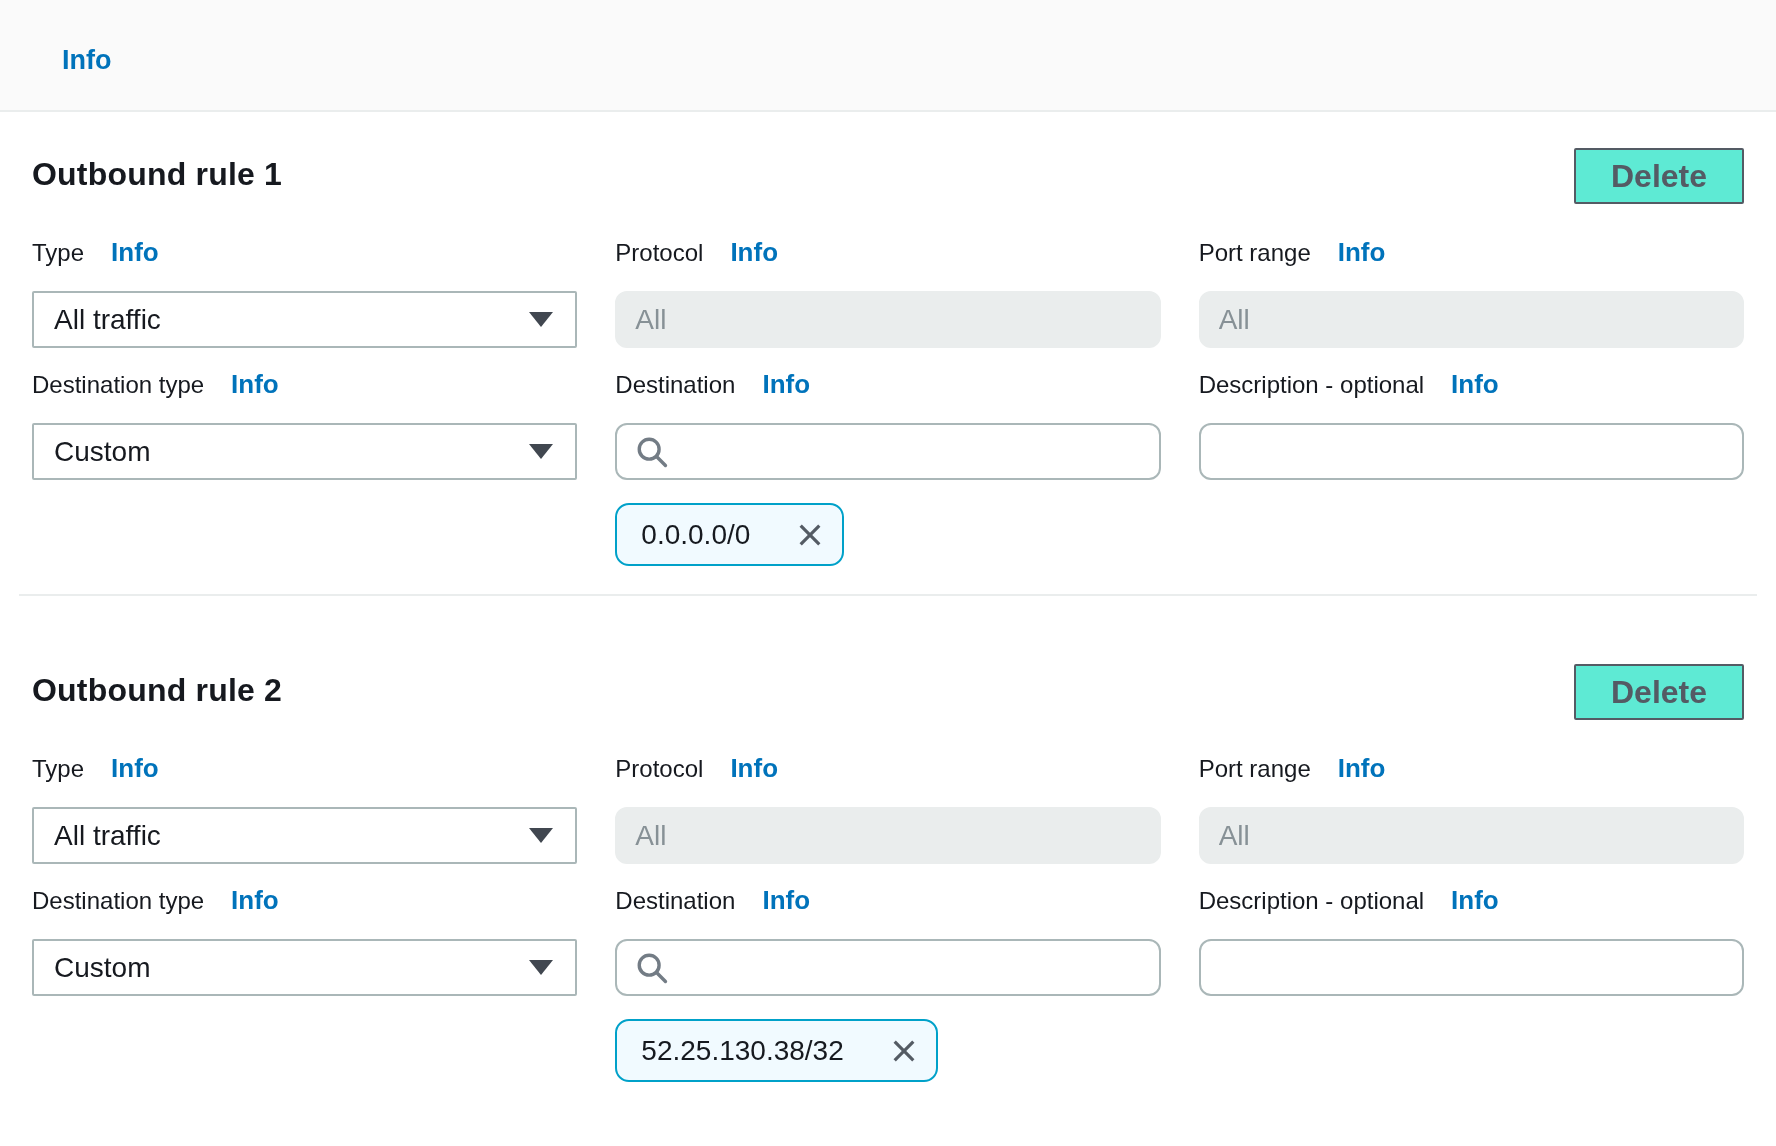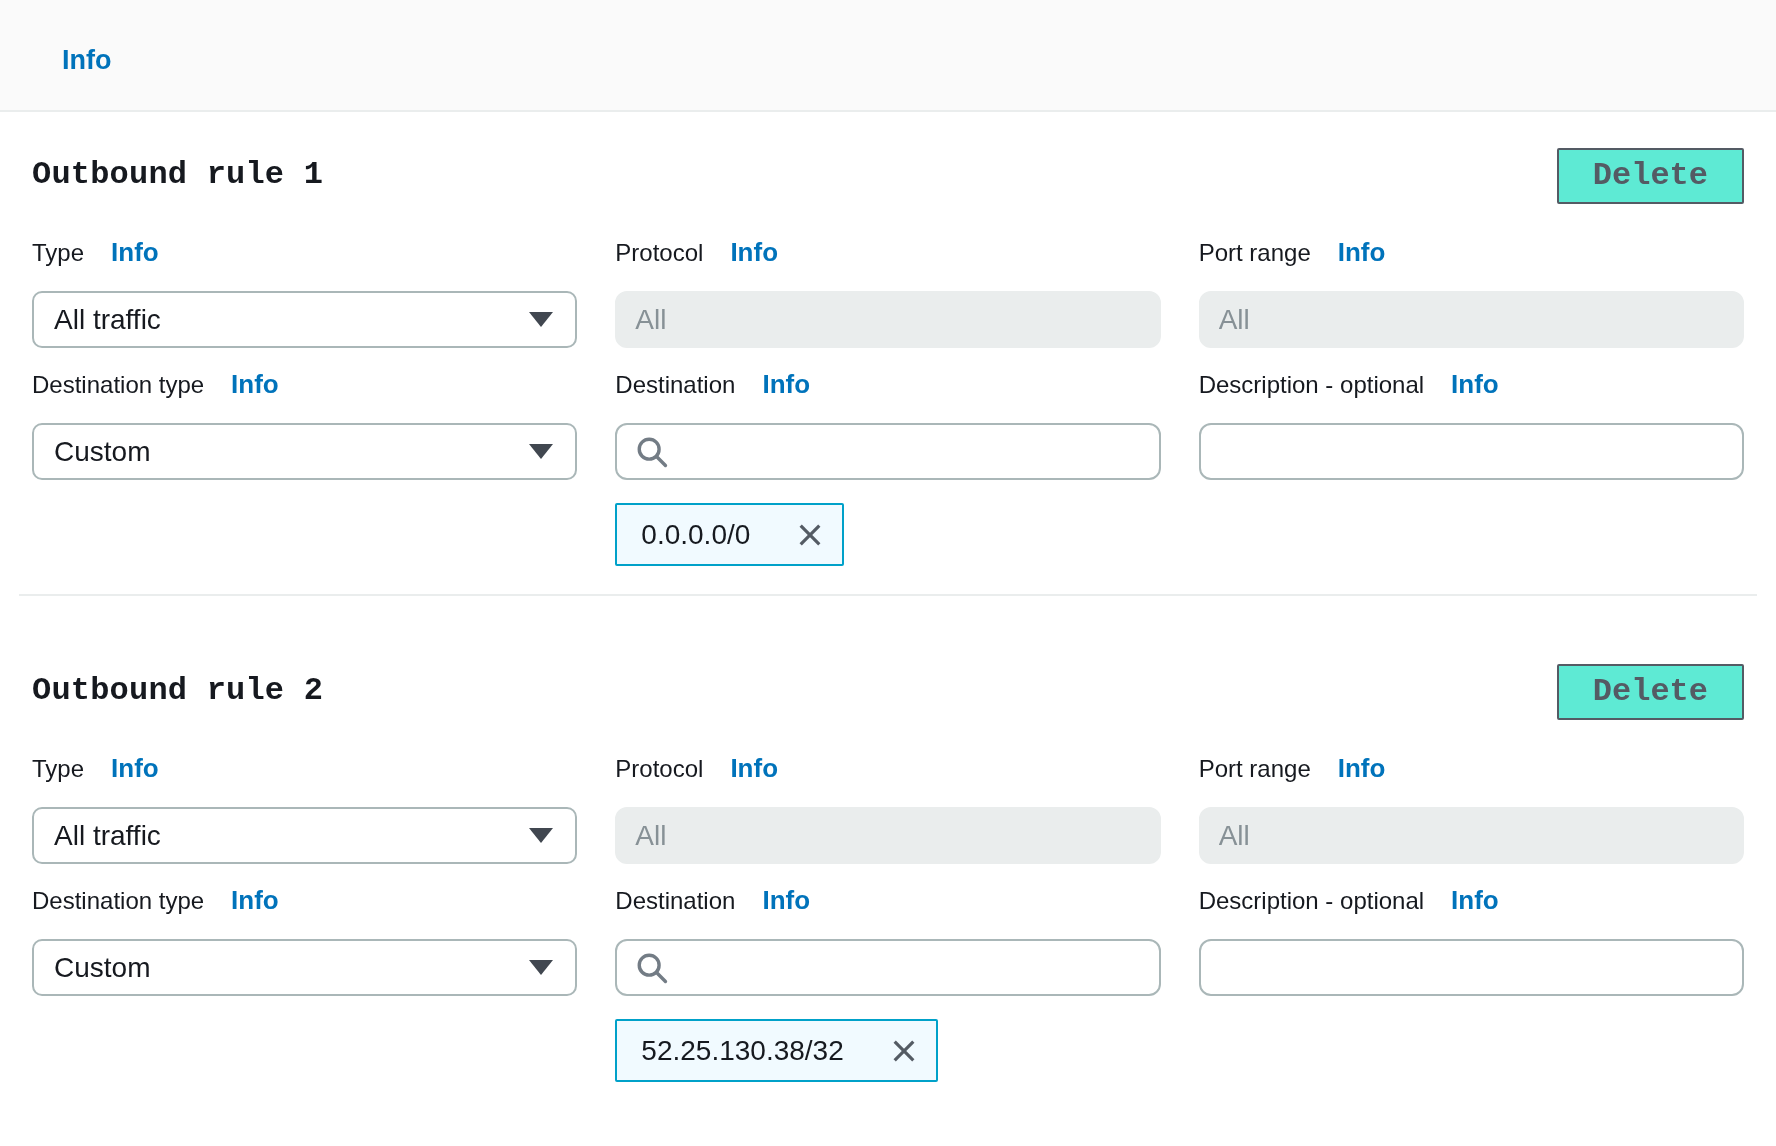--- a/index.html
+++ b/index.html
@@ -34,42 +34,41 @@
   .info-link{
     color:var(--info);font-weight:700;font-size:27px;
     text-decoration:none;cursor:pointer;white-space:nowrap;
   }
   .panel-header .info-link{margin-left:28px;position:relative;top:2px;}
   .panel-body{padding:0 32px 40px 32px;}
   .rule{padding-top:36px;}
   .rule-header{
     display:flex;justify-content:space-between;align-items:flex-start;
     margin-bottom:30px;
-    font-family:Liberation Mono, monospace;
   }
   .rule-title{font-size:32px;font-weight:700;margin:0;padding-top:8px;letter-spacing:0.2px;}
   .btn{
     display:inline-block;min-width:170px;height:56px;
     background:#5eead4;border:2px solid var(--btn-gray);border-radius:2px;
     color:var(--btn-gray);font-family:inherit;font-weight:700;font-size:32px;
     line-height:52px;padding:0 34px;text-align:center;cursor:pointer;
   }
   .grid{
     display:grid;grid-template-columns:repeat(3,1fr);column-gap:38px;
   }
   .grid.row2{margin-top:18px;}
   .label-row{
     display:flex;align-items:baseline;gap:27px;
     line-height:36px;margin-bottom:20px;
   }
   .lbl{font-size:24px;color:var(--text);}
   .label-row .info-link{font-size:26px;}
   .select{
     height:57px;width:100%;
-    border:2px solid var(--border-gray);border-radius:10px;background:#fff;
+    border:2px solid var(--border-gray);border-radius:2px;background:#fff;
     display:flex;align-items:center;justify-content:space-between;
     padding:0 22px 0 20px;cursor:pointer;
   }
   .caret{
     width:0;height:0;
     border-left:12px solid transparent;
     border-right:12px solid transparent;
     border-top:15px solid var(--caret);
   }
   .txt{
@@ -83,21 +82,21 @@
     color:var(--disabled-text);-webkit-text-fill-color:var(--disabled-text);opacity:1;
   }
   .search-wrap{position:relative;}
   .search-wrap .txt{padding-left:66px;}
   .search-icon{
     position:absolute;left:20px;top:12px;width:34px;height:34px;pointer-events:none;
   }
   .chip{
     display:inline-flex;align-items:center;gap:44px;
     margin-top:23px;height:63px;
-    background:var(--chip-bg);border:2px solid var(--chip-border);border-radius:2px;
+    background:var(--chip-bg);border:2px solid var(--chip-border);border-radius:14px;
     padding:0 16px 0 24px;font-size:28px;color:var(--text);
   }
   .chip-x{width:32px;height:32px;display:inline-flex;cursor:pointer;}
   .divider{
     height:2px;background:var(--divider);
     margin:28px -13px 0 -13px;
   }
 </style>
 </head>
 <body>

